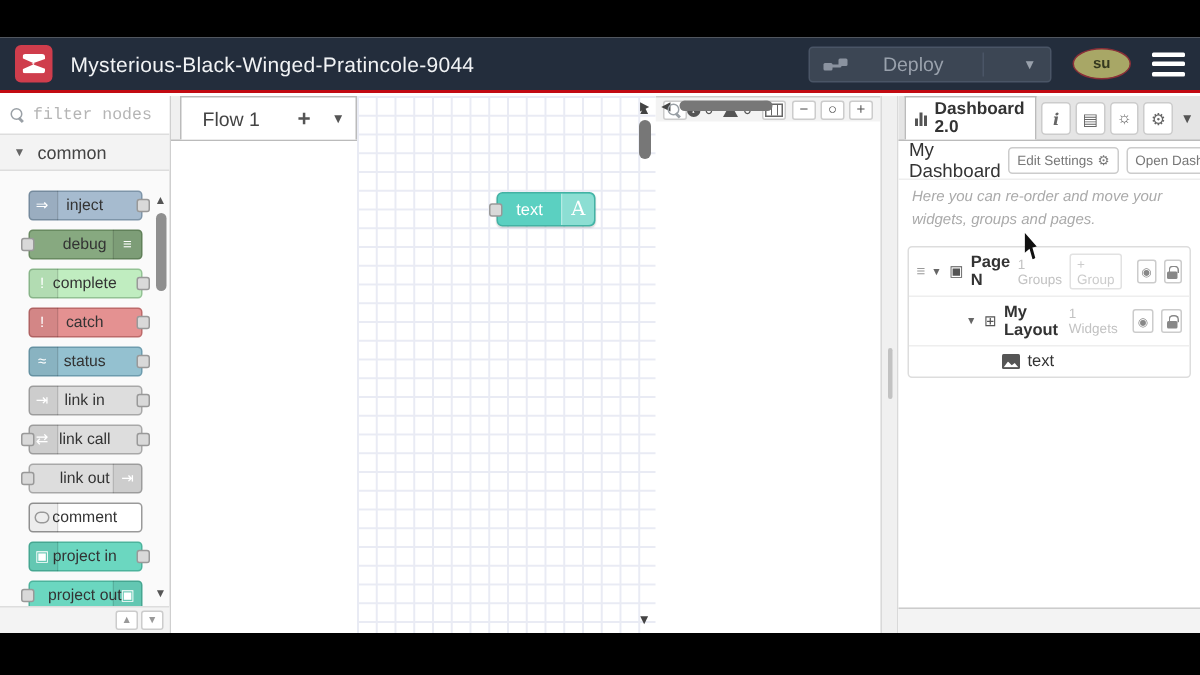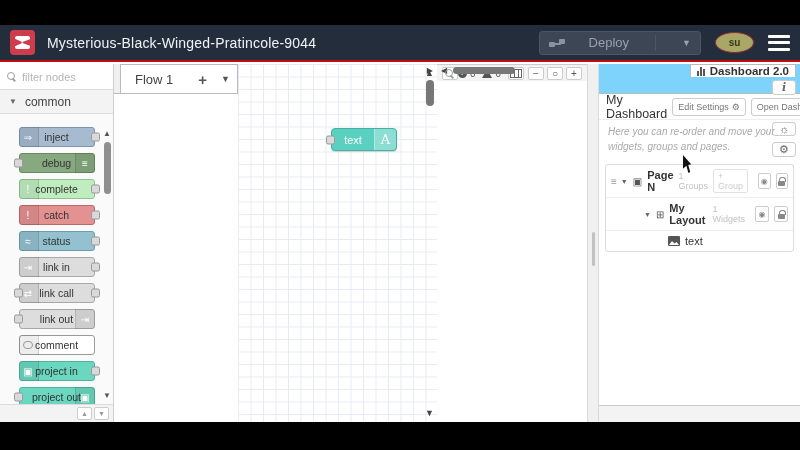--- a/index.html
+++ b/index.html
@@ -27,21 +27,21 @@
   .avatar { width:39px; height:21px; border-radius:50%; background:#a8a766; color:#35391f;
     font-size:10px; font-weight:bold; display:flex; align-items:center; justify-content:center;
     margin:0 14px 0 14px; border:1px solid #8b2f38; }
   .burger { width:22px; height:16px; display:flex; flex-direction:column; justify-content:space-between; }
   .burger i { height:3px; background:#fff; border-radius:1px; }
 
   
   .body { position:absolute; top:39px; bottom:0; left:0; right:0; display:flex; }
   
   .palette { width:114px; background:#fafafa; border-right:1px solid #cfcfcf; position:relative; display:flex; flex-direction:column; }
-  .p-search { height:26px; border-bottom:1px solid #ddd; background:#fff; display:flex; align-items:center; padding:0 7px; gap:6px; }
+  .p-search { height:26px; border-bottom:1px solid #ddd; background:#fff; display:flex; align-items:center; padding:0 7px; gap:6px;font-family:Liberation Mono, monospace; }
   .mag { position:relative; width:9px; height:9px; flex:0 0 auto; }
   .mag::before { content:""; position:absolute; width:6px; height:6px; border:1.5px solid #9aa0a6; border-radius:50%; left:0; top:0; }
   .mag::after { content:""; position:absolute; width:4px; height:1.5px; background:#9aa0a6; transform:rotate(45deg); left:5px; top:7px; }
   .p-search span { color:#b5b5b5; font-size:11px; }
   .p-cat { height:24px; background:#f3f3f3; border-bottom:1px solid #ddd; display:flex; align-items:center; gap:8px; padding:0 9px; }
   .p-cat .chev { font-size:8px; color:#666; }
   .p-cat .name { font-size:12px; font-weight:normal; color:#444; }
   .p-list { flex:1; position:relative; padding-top:13px; overflow:hidden; }
   .p-node { position:relative; width:76px; height:20px; margin:0 auto 6px auto; border-radius:3px;
     border:1px solid #999; font-size:10.5px; color:#333; display:flex; align-items:center; }
@@ -99,21 +99,21 @@
   .map-ic { width:12px; height:9px; border:1px solid #666; background:
     linear-gradient(90deg, transparent 3px, #666 3px, #666 4px, transparent 4px, transparent 7px, #666 7px, #666 8px, transparent 8px); }
   .zgroup { display:flex; gap:3px; margin-left:4px; }
 
   
   .split { width:12px; background:#f0f0f0; border-left:1px solid #d9d9d9; border-right:1px solid #d9d9d9; position:relative; }
   .split::after { content:""; position:absolute; top:168px; left:4px; width:3px; height:34px; background:#c2c2c2; border-radius:2px; }
 
   
   .panel { width:201px; display:flex; flex-direction:column; background:#fff; position:relative; }
-  .pt-row { height:30px; background:#7dd3fc; border-bottom:1px solid #bbb; display:flex; align-items:flex-end; gap:3px; padding:0 4px;flex-direction:column; }
+  .pt-row { height:30px; background:#e5e5e5; border-bottom:1px solid #bbb; display:flex; align-items:flex-end; gap:3px; padding:0 4px; }
   .pt-active { height:29px; background:#fff; border:1px solid #bbb; border-bottom:none; display:flex;
     align-items:center; gap:5px; padding:0 6px; font-size:11.5px; font-weight:bold; color:#333; }
   .chart-ic { display:flex; align-items:flex-end; gap:1px; height:10px; }
   .chart-ic i { width:2px; background:#555; }
   .chart-ic i:nth-child(1){height:5px;} .chart-ic i:nth-child(2){height:9px;} .chart-ic i:nth-child(3){height:7px;}
   .pt-btn { width:24px; height:22px; margin-bottom:3px; background:#fff; border:1px solid #ccc; border-radius:3px;
     display:flex; align-items:center; justify-content:center; font-size:11px; color:#666; }
   .pt-btn.info-ic { font-family:"DejaVu Serif",serif; font-style:italic; font-weight:bold; }
   .pt-caret { margin:0 0 9px 2px; font-size:9px; color:#555; }
   .dash-head { height:26px; display:flex; align-items:center; padding:0 7px; gap:5px; border-bottom:1px solid #eee; }

